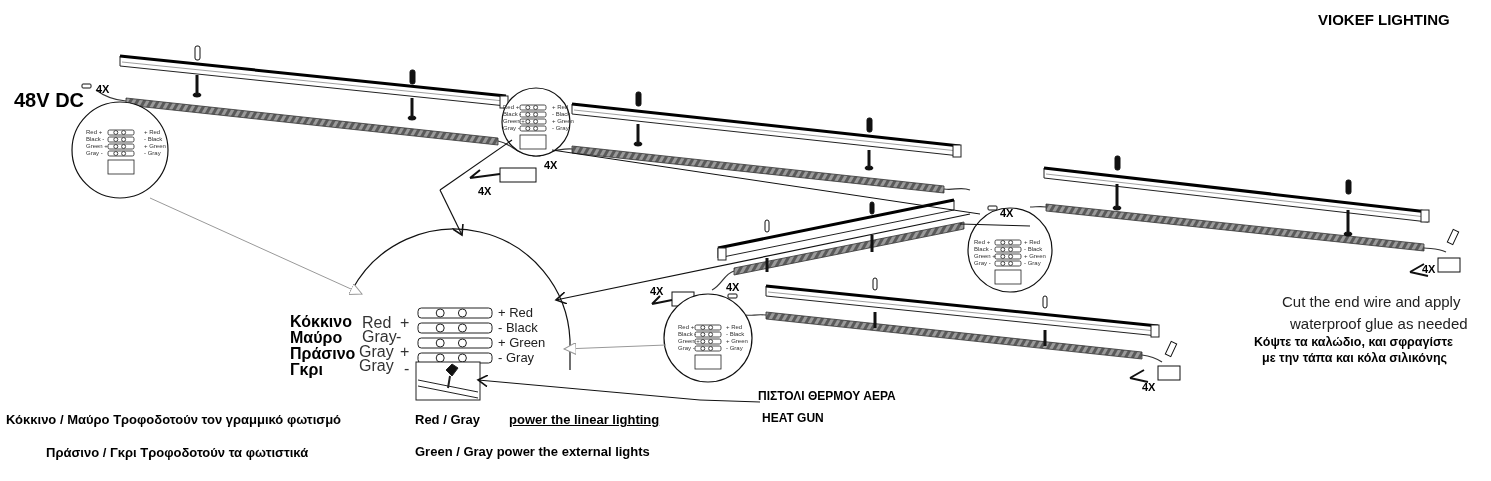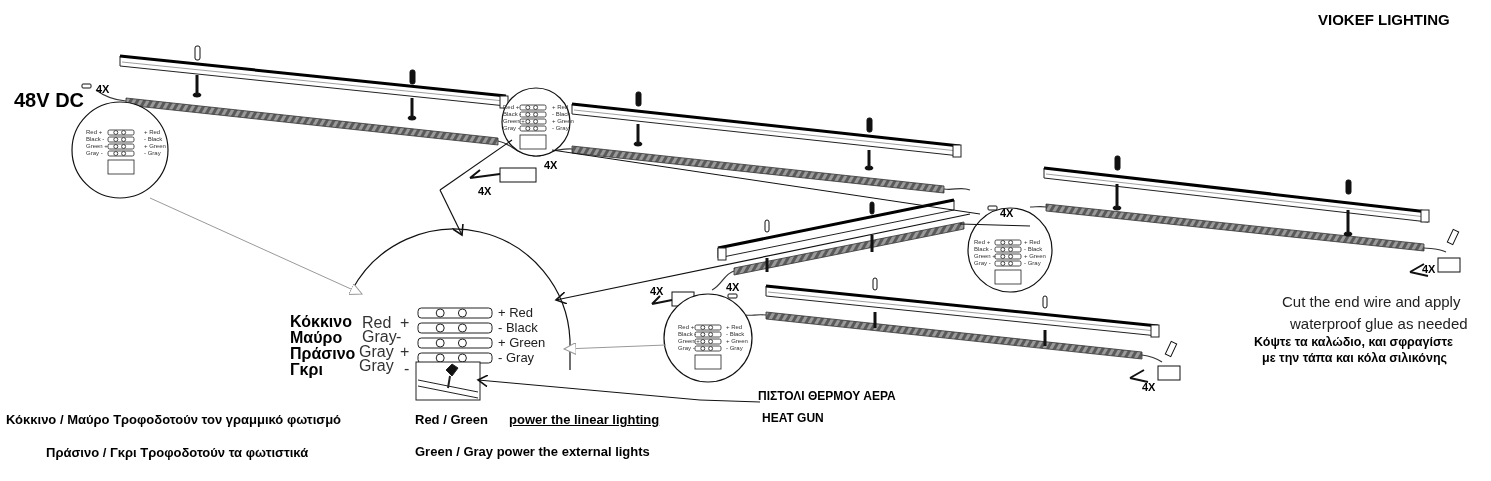--- a/index.html
+++ b/index.html
@@ -319,20 +319,20 @@
 <div class="t wirer" style="left:498px; top:306px;">+ Red</div>
 <div class="t wirer" style="left:498px; top:321px;">- Black</div>
 <div class="t wirer" style="left:498px; top:336px;">+ Green</div>
 <div class="t wirer" style="left:498px; top:351px;">- Gray</div>
 
 <div class="t bold" style="left:758px; top:390px; font-size:12px;">ΠΙΣΤΟΛΙ ΘΕΡΜΟΥ ΑΕΡΑ</div>
 <div class="t bold" style="left:762px; top:412px; font-size:12px;">HEAT GUN</div>
 
 <div class="t cap" style="left:6px; top:413px;">Κόκκινο / Μαύρο Τροφοδοτούν τον γραμμικό φωτισμό</div>
 <div class="t cap" style="left:46px; top:446px;">Πράσινο / Γκρι Τροφοδοτούν τα φωτιστικά</div>
-<div class="t cap" style="left:415px; top:413px;">Red / Green</div>
+<div class="t cap" style="left:415px; top:413px;">Red / Gray</div>
 <div class="t cap" style="left:509px; top:413px;text-decoration:underline;">power the linear lighting</div>
 <div class="t cap" style="left:415px; top:445px;">Green / Gray power the external lights</div>
 
 <div class="t note-en" style="left:1282px; top:294px;">Cut the end wire and apply</div>
 <div class="t note-en" style="left:1290px; top:316px;">waterproof glue as needed</div>
 <div class="t note-gr" style="left:1254px; top:336px;">Κόψτε τα καλώδιο, και σφραγίστε</div>
 <div class="t note-gr" style="left:1262px; top:352px;">με την τάπα και κόλα σιλικόνης</div>
 
 </body></html>

